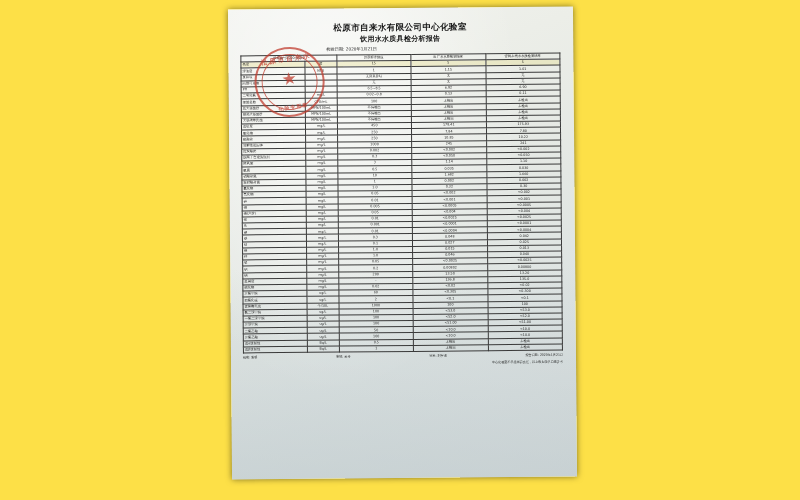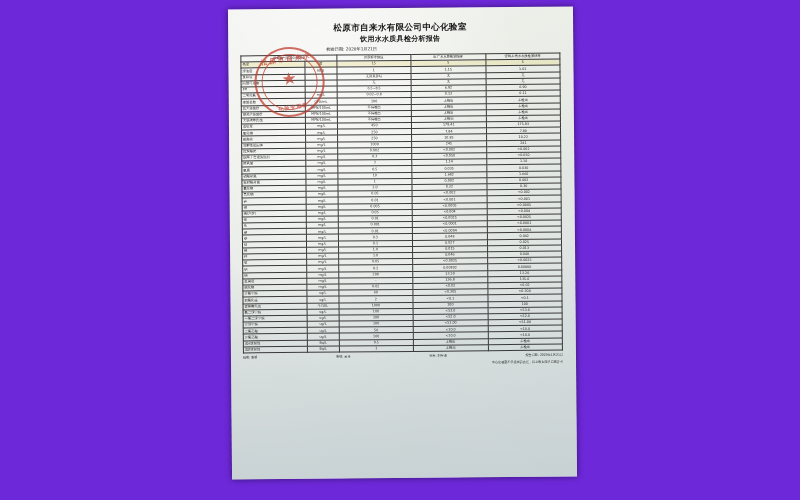--- a/index.html
+++ b/index.html
@@ -10,21 +10,21 @@
   body {
     width: 800px;
     height: 500px;
     overflow: hidden;
     font-family: "DejaVu Sans", "Liberation Sans", sans-serif;
   }
   #stage {
     position: relative;
     width: 800px;
     height: 500px;
-    background: #6d28d9;
+    background: #fde047;
   }
   
   #sheet {
     position: absolute;
     left: 230px;
     top: 8px;
     width: 345px;
     height: 470px;
     background: linear-gradient(160deg, #f2f3ef 0%, #eceee8 22%, #e4e8e4 48%, #dde3e2 70%, #d6dcdd 100%);
     box-shadow: 0 0 6px rgba(0,0,0,0.5);

